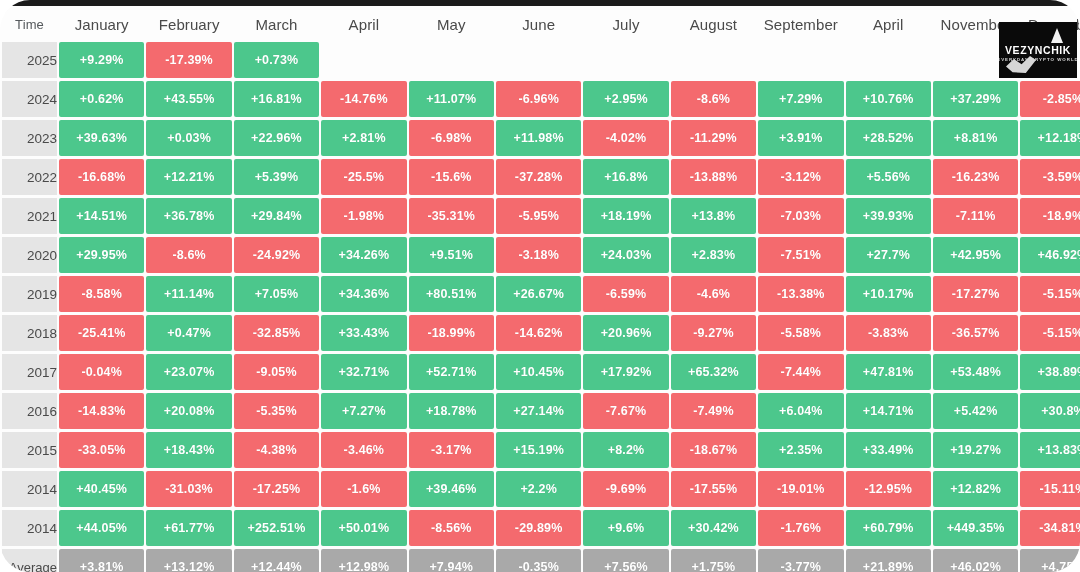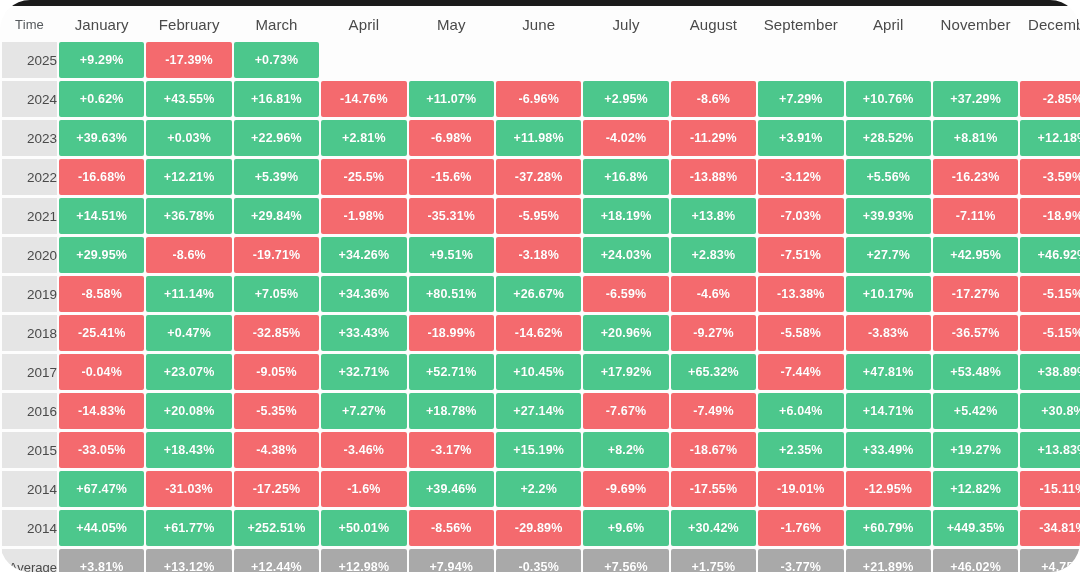--- a/index.html
+++ b/index.html
@@ -260,21 +260,21 @@
           <td class="pos">+13.8%</td>
           <td class="neg">-7.03%</td>
           <td class="pos">+39.93%</td>
           <td class="neg">-7.11%</td>
           <td class="neg">-18.9%</td>
         </tr>
         <tr>
           <th class="rowlabel">2020</th>
           <td class="pos">+29.95%</td>
           <td class="neg">-8.6%</td>
-          <td class="neg">-19.71%</td>
+          <td class="neg">-24.92%</td>
           <td class="pos">+34.26%</td>
           <td class="pos">+9.51%</td>
           <td class="neg">-3.18%</td>
           <td class="pos">+24.03%</td>
           <td class="pos">+2.83%</td>
           <td class="neg">-7.51%</td>
           <td class="pos">+27.7%</td>
           <td class="pos">+42.95%</td>
           <td class="pos">+46.92%</td>
         </tr>
@@ -348,21 +348,21 @@
           <td class="pos">+15.19%</td>
           <td class="pos">+8.2%</td>
           <td class="neg">-18.67%</td>
           <td class="pos">+2.35%</td>
           <td class="pos">+33.49%</td>
           <td class="pos">+19.27%</td>
           <td class="pos">+13.83%</td>
         </tr>
         <tr>
           <th class="rowlabel">2014</th>
-          <td class="pos">+67.47%</td>
+          <td class="pos">+40.45%</td>
           <td class="neg">-31.03%</td>
           <td class="neg">-17.25%</td>
           <td class="neg">-1.6%</td>
           <td class="pos">+39.46%</td>
           <td class="pos">+2.2%</td>
           <td class="neg">-9.69%</td>
           <td class="neg">-17.55%</td>
           <td class="neg">-19.01%</td>
           <td class="neg">-12.95%</td>
           <td class="pos">+12.82%</td>
@@ -394,14 +394,20 @@
           <td class="avg">+7.56%</td>
           <td class="avg">+1.75%</td>
           <td class="avg">-3.77%</td>
           <td class="avg">+21.89%</td>
           <td class="avg">+46.02%</td>
           <td class="avg">+4.75%</td>
         </tr>
       </tbody>
   </table>
 
+  <div class="watermark">
+    <span class="wm-mark"></span>
+    <span class="wm-swoosh"></span>
+    <div class="wm-title">VEZYNCHIK</div>
+    <div class="wm-sub">EVERYDAY CRYPTO WORLD</div>
+  </div>
 
 </div>
 
 </body></html>

